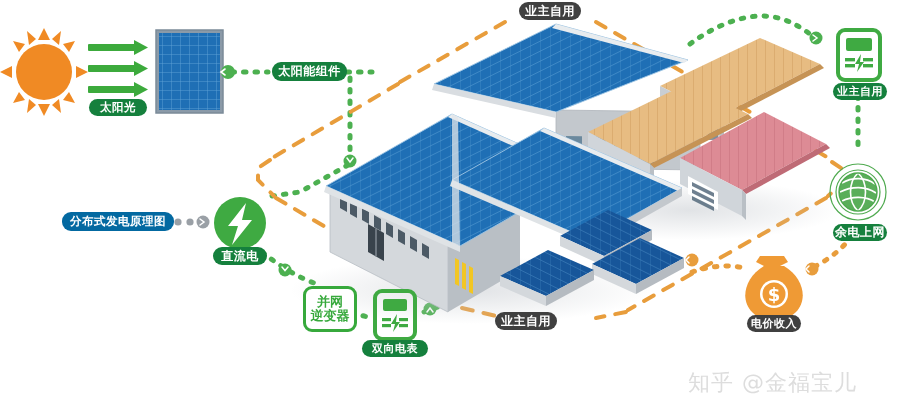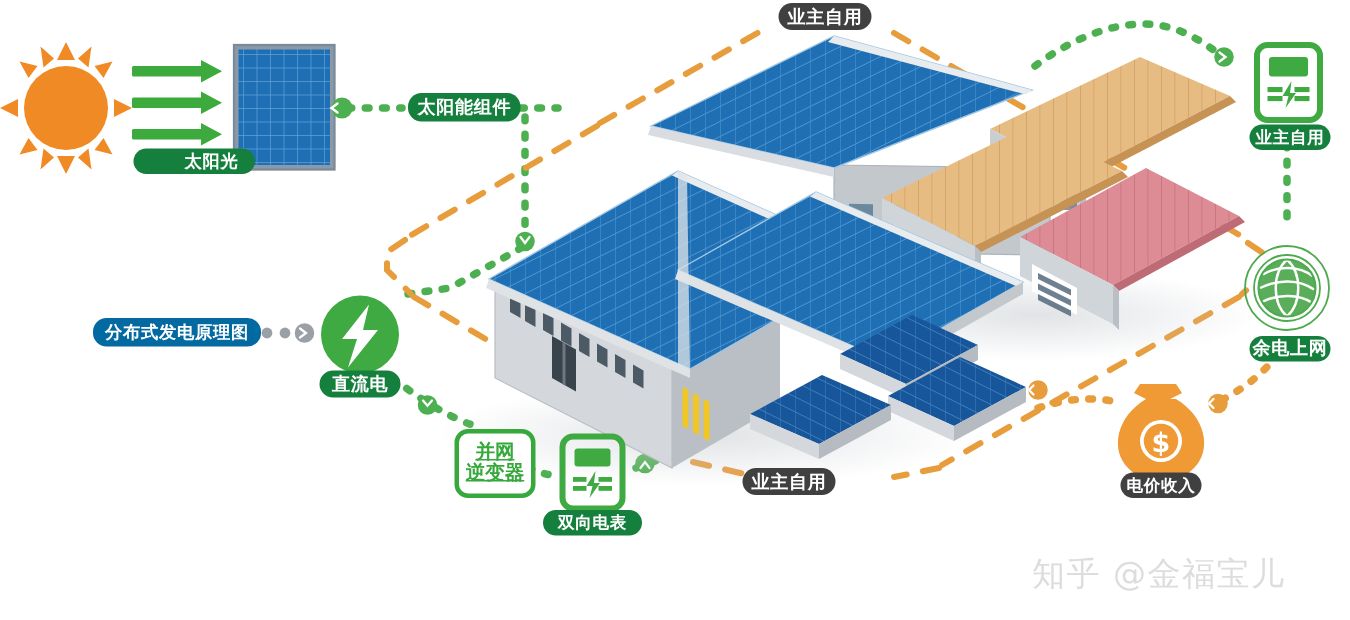--- a/index.html
+++ b/index.html
@@ -43,21 +43,20 @@
   .inv-box{
     position:absolute;
     border:3px solid #37a93c;
     border-radius:9px;
     background:#ffffff;
     color:#37a93c;
     font-weight:bold;
     display:flex;align-items:center;justify-content:center;
     text-align:center;line-height:1.05;
     white-space:pre-line;
-    text-decoration:underline;
   }
 </style>
 </head>
 <body>
 
 <div id="stage">
 
   <svg id="art" width="900" height="413" viewBox="0 0 900 413">
     <defs>
 
@@ -364,21 +363,21 @@
     </g>
 
     <g>
       <circle cx="178" cy="222" r="3.6" fill="#9aa0a6"></circle>
       <circle cx="190" cy="222" r="3.6" fill="#9aa0a6"></circle>
       <circle cx="203" cy="222" r="6.5" fill="#9aa0a6"></circle>
       <path d="M200,219 l4,3 l-4,3" stroke="#fff" stroke-width="1.5" fill="none" stroke-linecap="round"></path>
     </g>
   </svg>
 
-  <div class="lbl lbl-green" style="left:89px;top:99px;width:58px;height:17px;font-size:11.5px;line-height:17px;padding-left:23px;">太阳光</div>
+  <div class="lbl lbl-green" style="left:89px;top:99px;width:58px;height:17px;font-size:11.5px;line-height:17px;">太阳光</div>
 
   <div class="lbl lbl-green" style="left:272px;top:62px;width:75px;height:19px;font-size:12px;line-height:19px;">太阳能组件</div>
 
   <div class="lbl lbl-gray" style="left:62px;top:212px;width:112px;height:19px;font-size:11.5px;line-height:19px;">分布式发电原理图</div>
 
   <div class="lbl lbl-green" style="left:213px;top:247px;width:54px;height:18px;font-size:12px;line-height:18px;">直流电</div>
 
   <div class="inv-box" style="left:303px;top:286px;width:48px;height:40px;font-size:13px;">并网
 逆变器</div>
 

